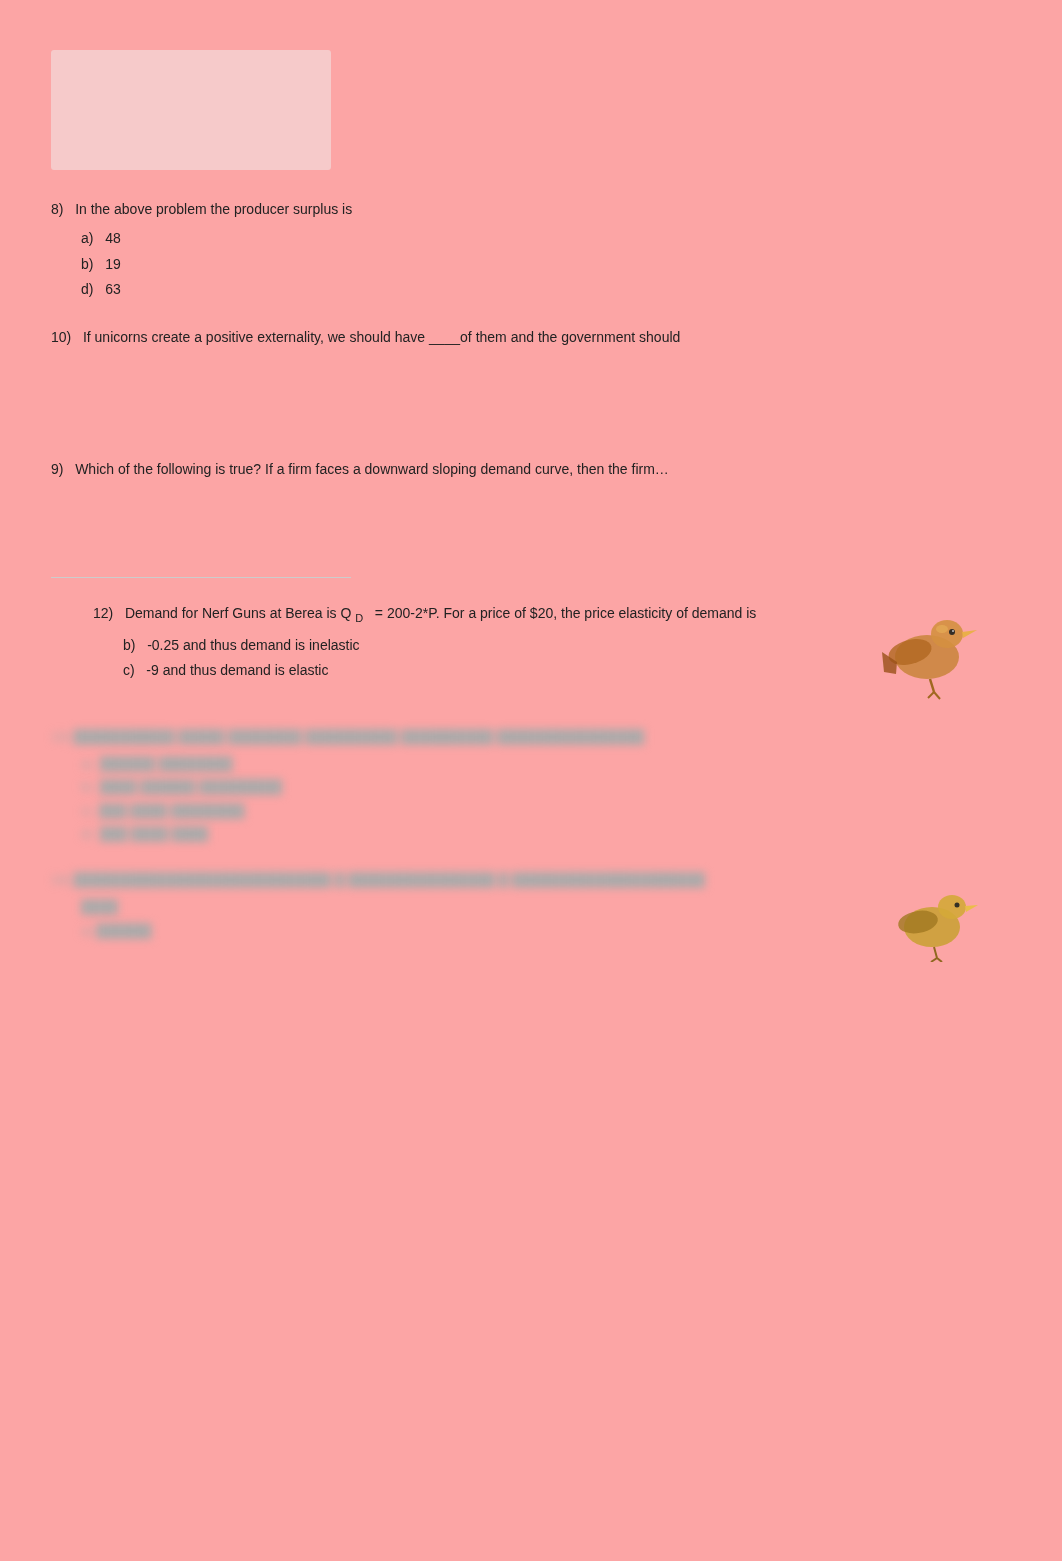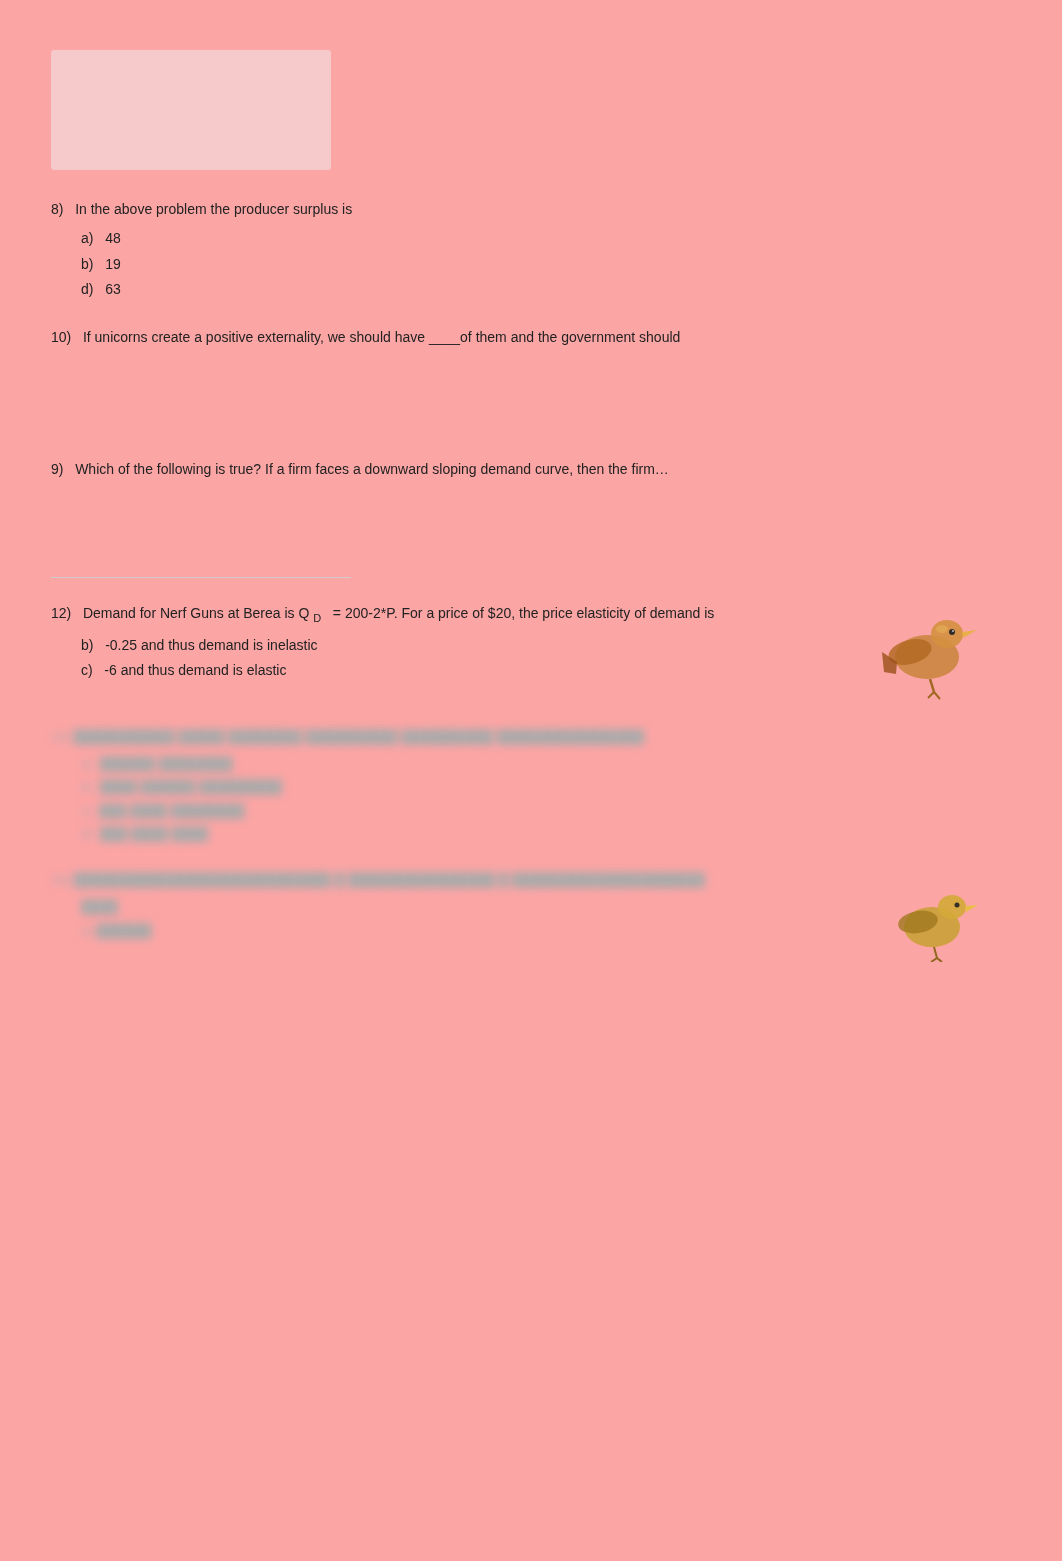--- a/index.html
+++ b/index.html
@@ -63,20 +63,21 @@
       line-height: 1.8;
       color: #aaa;
     }
     .q12-row {
       display: flex;
       align-items: flex-start;
       position: relative;
     }
     .q12-content {
       flex: 1;
+      margin-left: 42px;
     }
     .epsilon-line {
       font-size: 14px;
       margin-bottom: 4px;
       margin-left: 0px;
     }
   </style>
 </head>
 <body>
 
@@ -150,21 +151,21 @@
         </div>
         <ul class="answer-list">
           <li>
             <span>b)</span>
             &nbsp;
             <span>-0.25 and thus demand is inelastic</span>
           </li>
           <li>
             <span>c)</span>
             &nbsp;
-            <span>-6 and thus demand is elastic</span>
+            <span>-9 and thus demand is elastic</span>
           </li>
         </ul>
       </div>
 
       <div style="position:relative; width:130px; height:110px; margin-left:20px; margin-top:-10px;">
         
         <svg width="130" height="110" viewBox="0 0 130 110">
 
           <ellipse cx="75" cy="65" rx="32" ry="22" fill="#c8843a" opacity="0.85"></ellipse>
 

